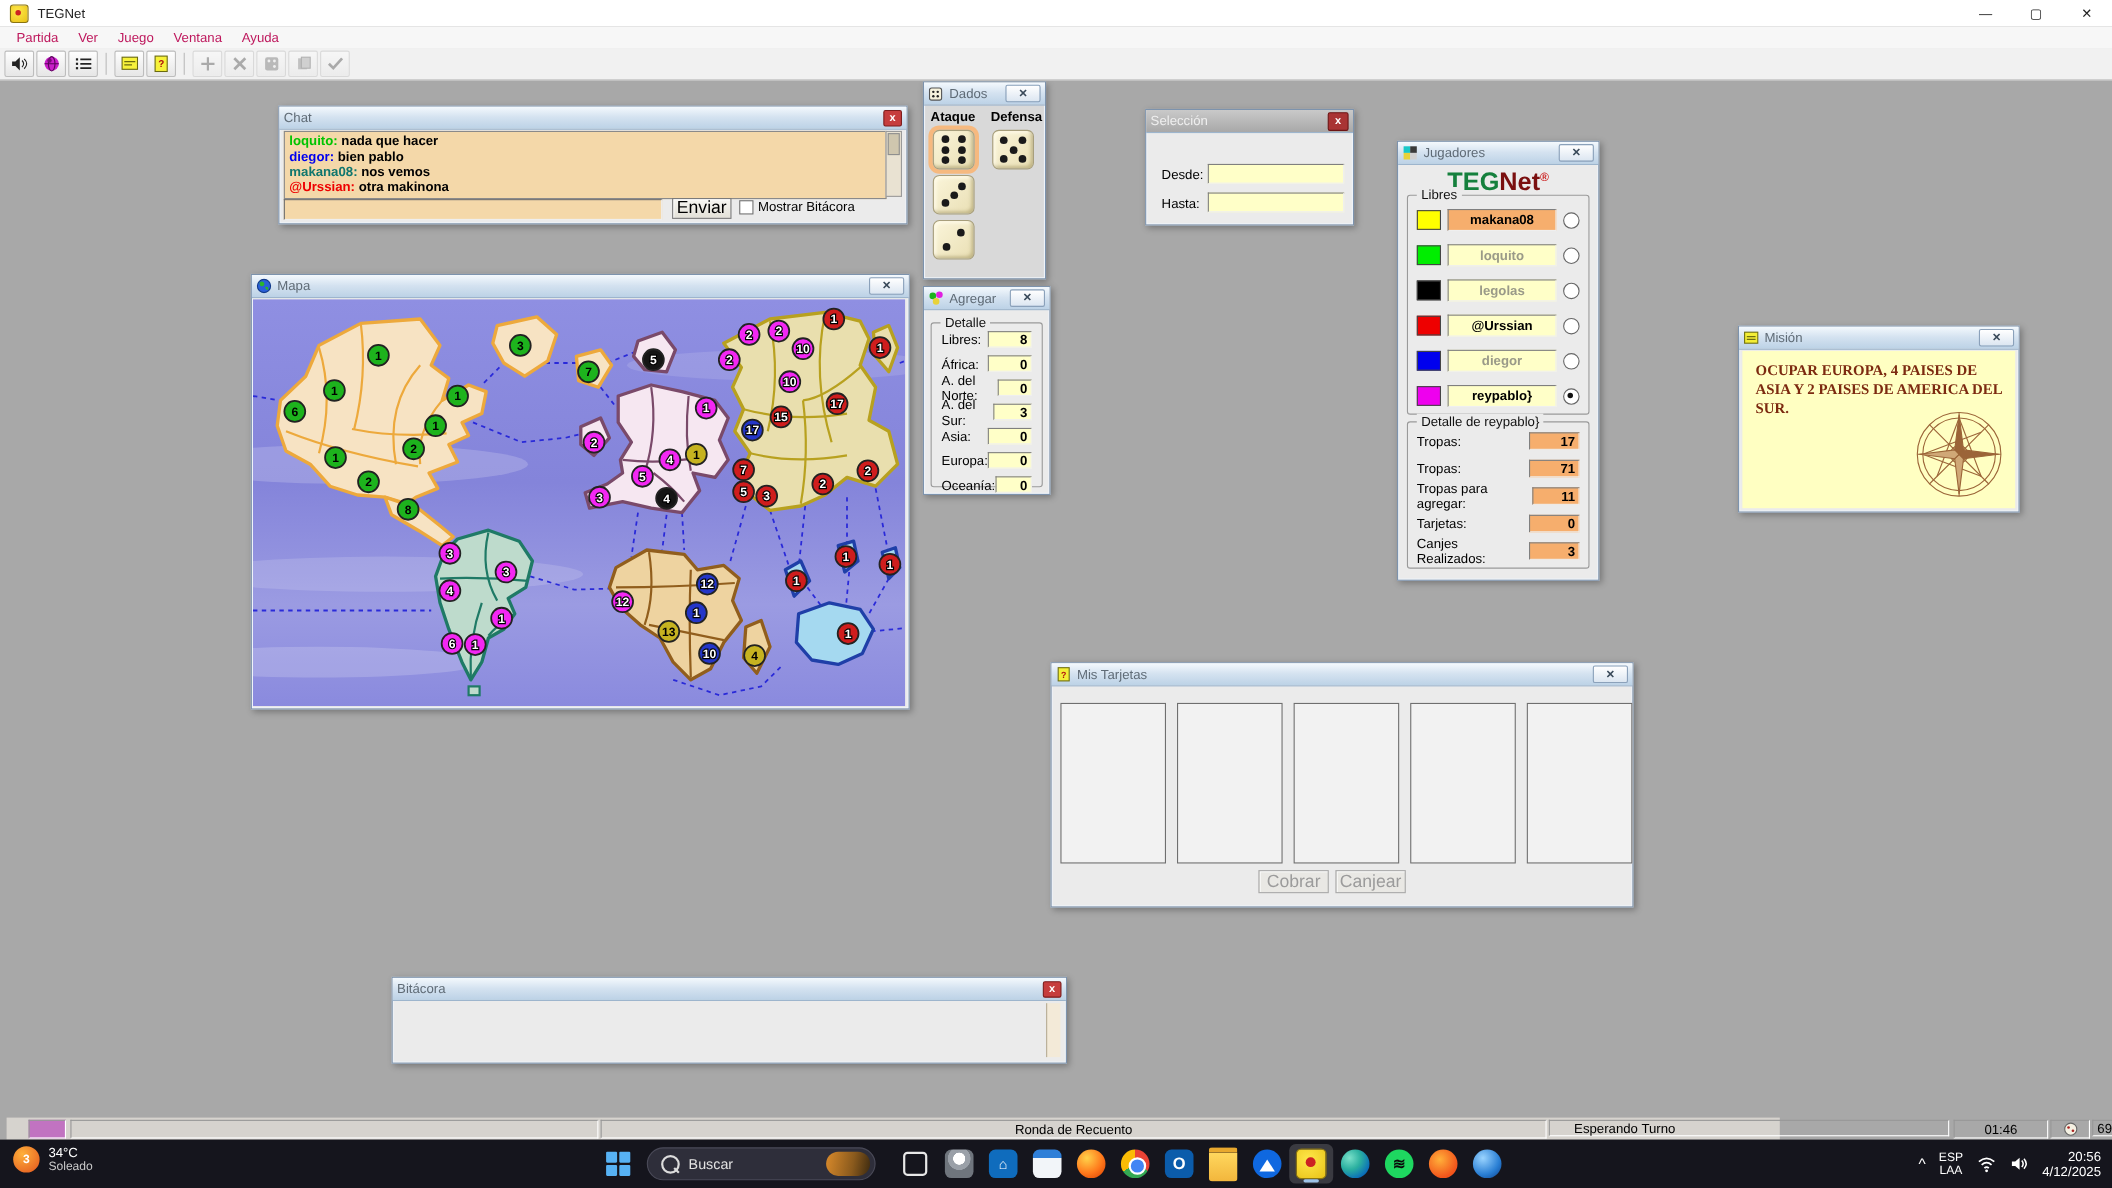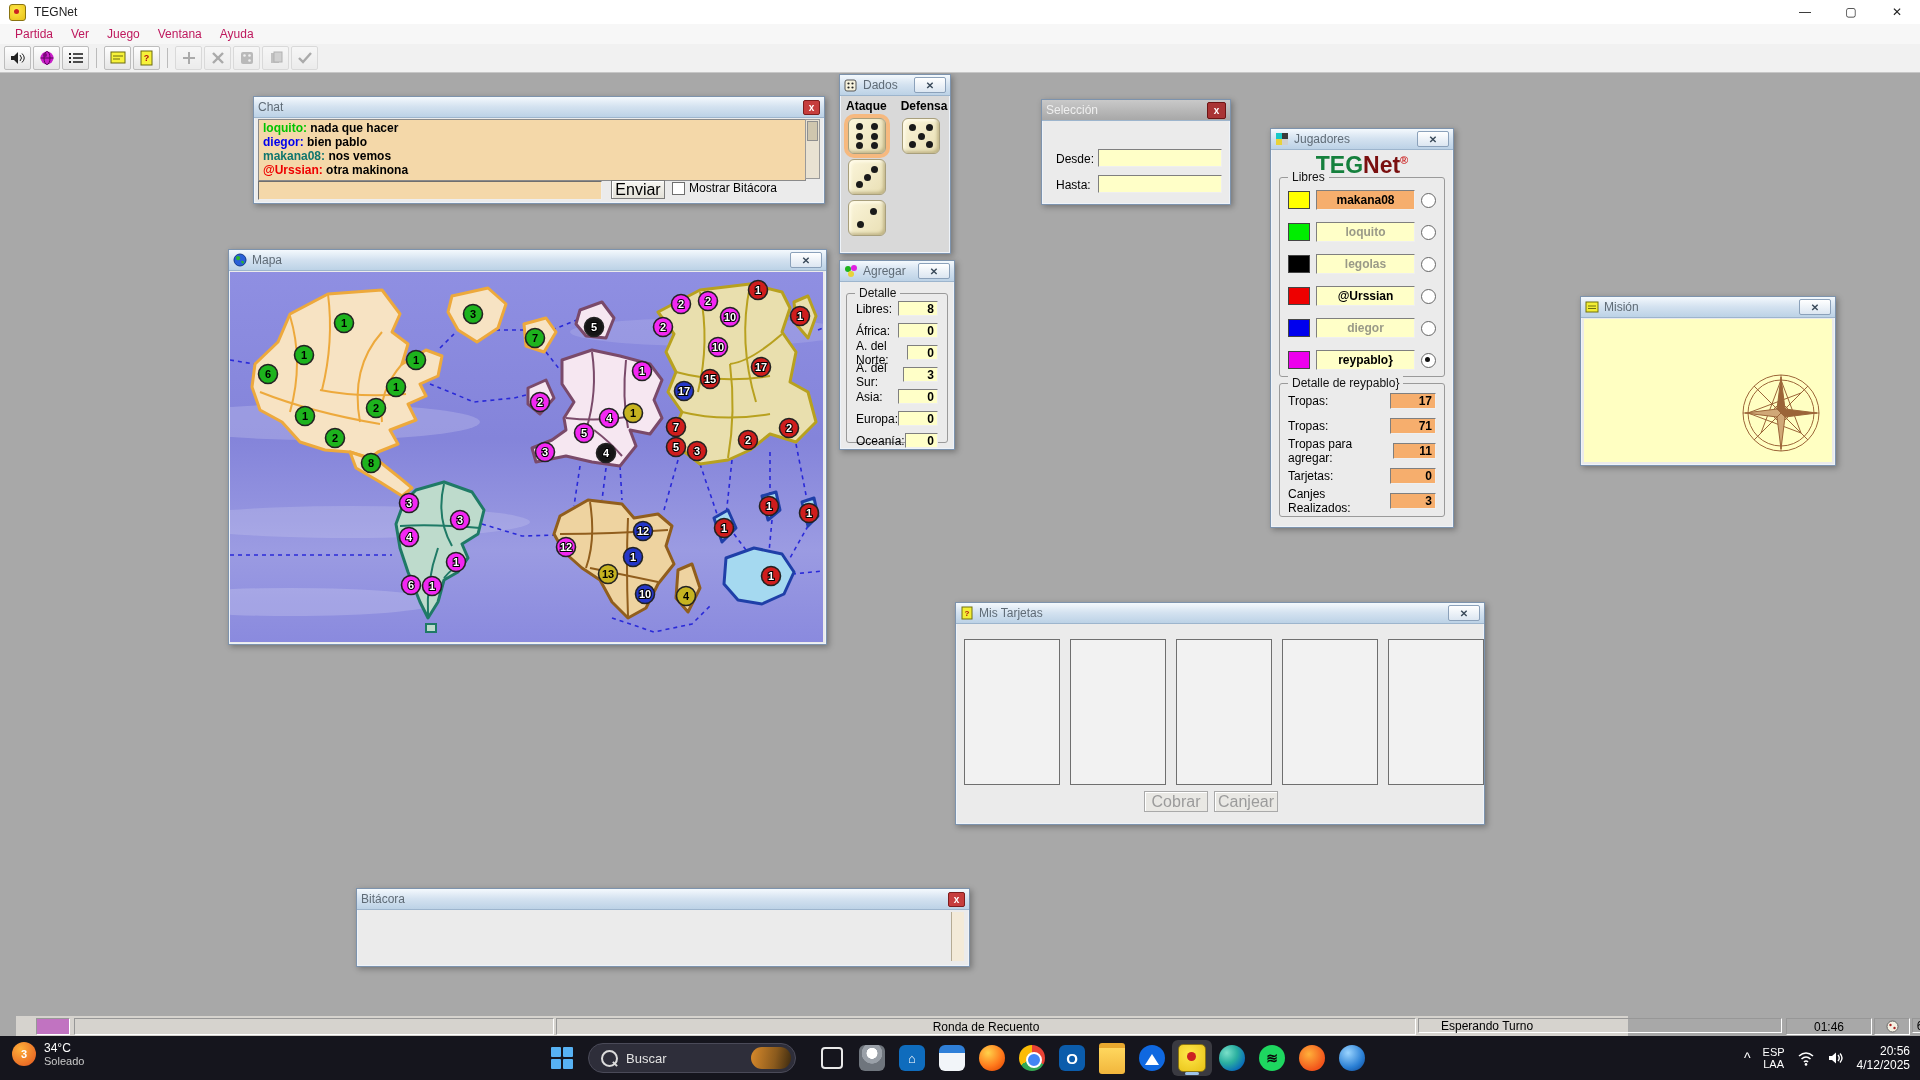--- a/index.html
+++ b/index.html
@@ -81,21 +81,21 @@
   
   #mision-body{position:absolute;left:3px;right:3px;top:22px;bottom:3px;background:#ffffc2;overflow:hidden}
   #mision-text{margin:9px 12px;font-family:"Liberation Serif",serif;font-weight:bold;font-size:13.5px;color:#7c2a10;line-height:17px}
 
   
   #bit-body{position:absolute;left:4px;right:4px;top:22px;bottom:4px;background:#fcdcba;
             border:1px solid #8a8a8a;font-weight:bold;line-height:13.5px;padding:1px 5px}
   .bit-scroll{position:absolute;right:5px;top:23px;width:12px;bottom:5px;background:#f3ead8;border-left:1px solid #b5ab94}
 
   
-  #statusbar{position:absolute;top:1016px;left:16px;width:1612px;height:20px;background:#d6d3ce;z-index:5}
+  #statusbar{position:absolute;top:1016px;left:6px;width:1612px;height:20px;background:#d6d3ce;z-index:5}
   .sbp{position:absolute;top:2px;height:15px;border:1px solid;border-color:#979797 #fff #fff #979797;
        font-size:12px;display:flex;align-items:center}
 
   
   #taskbar{position:absolute;top:1036px;left:0;width:1920px;height:44px;background:#15151d;z-index:6;color:#fff}
   #weather{position:absolute;left:12px;top:5px;display:flex;gap:8px;align-items:center}
   #weather .wi{width:24px;height:24px;border-radius:50%;background:radial-gradient(circle at 35% 30%,#ffb03a,#e2541e);
                display:flex;align-items:center;justify-content:center;font-size:11px;font-weight:bold;color:#fff}
   #weather .l1{font-size:12px;line-height:14px}
   #weather .l2{font-size:11px;color:#c9c9c9;line-height:12px}
@@ -382,20 +382,21 @@
   <div class="tbar">
     <svg class="wicon" viewBox="0 0 14 14">
         <rect x="1" y="2" width="12" height="10" fill="#f3ee35" stroke="#70700f"></rect>
         <line x1="3" y1="6" x2="11" y2="6" stroke="#70700f"></line>
         <line x1="3" y1="8.5" x2="11" y2="8.5" stroke="#70700f"></line>
       </svg>
     <span class="tt">Misión</span>
     <span class="cb">✕</span>
   </div>
   <div id="mision-body">
+    <div id="mision-text">OCUPAR EUROPA, 4 PAISES DE ASIA Y 2 PAISES DE AMERICA DEL SUR.</div>
     <svg width="86" height="86" style="position:absolute;right:8px;bottom:6px;opacity:.85" viewBox="0 0 86 86">
       <g stroke="#8a4a20" fill="none">
         <circle cx="43" cy="43" r="38"></circle>
           <circle cx="43" cy="43" r="33"></circle>
           <circle cx="43" cy="43" r="8" fill="#8a4a20" fill-opacity=".25"></circle>
         <g stroke-width="1">
           <line x1="43" y1="5" x2="43" y2="81"></line>
             <line x1="5" y1="43" x2="81" y2="43"></line>
           <line x1="16" y1="16" x2="70" y2="70"></line>
             <line x1="70" y1="16" x2="16" y2="70"></line>

